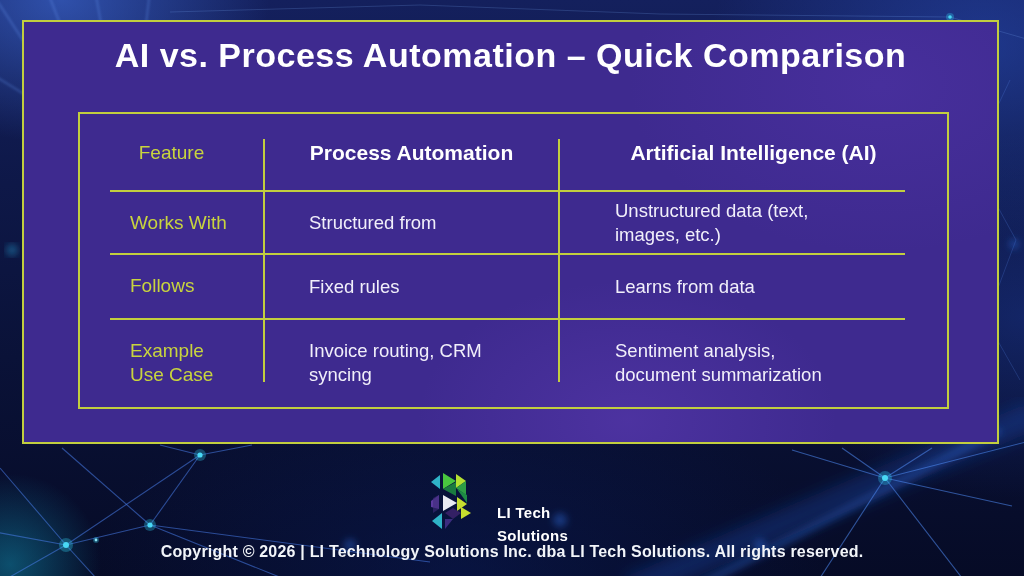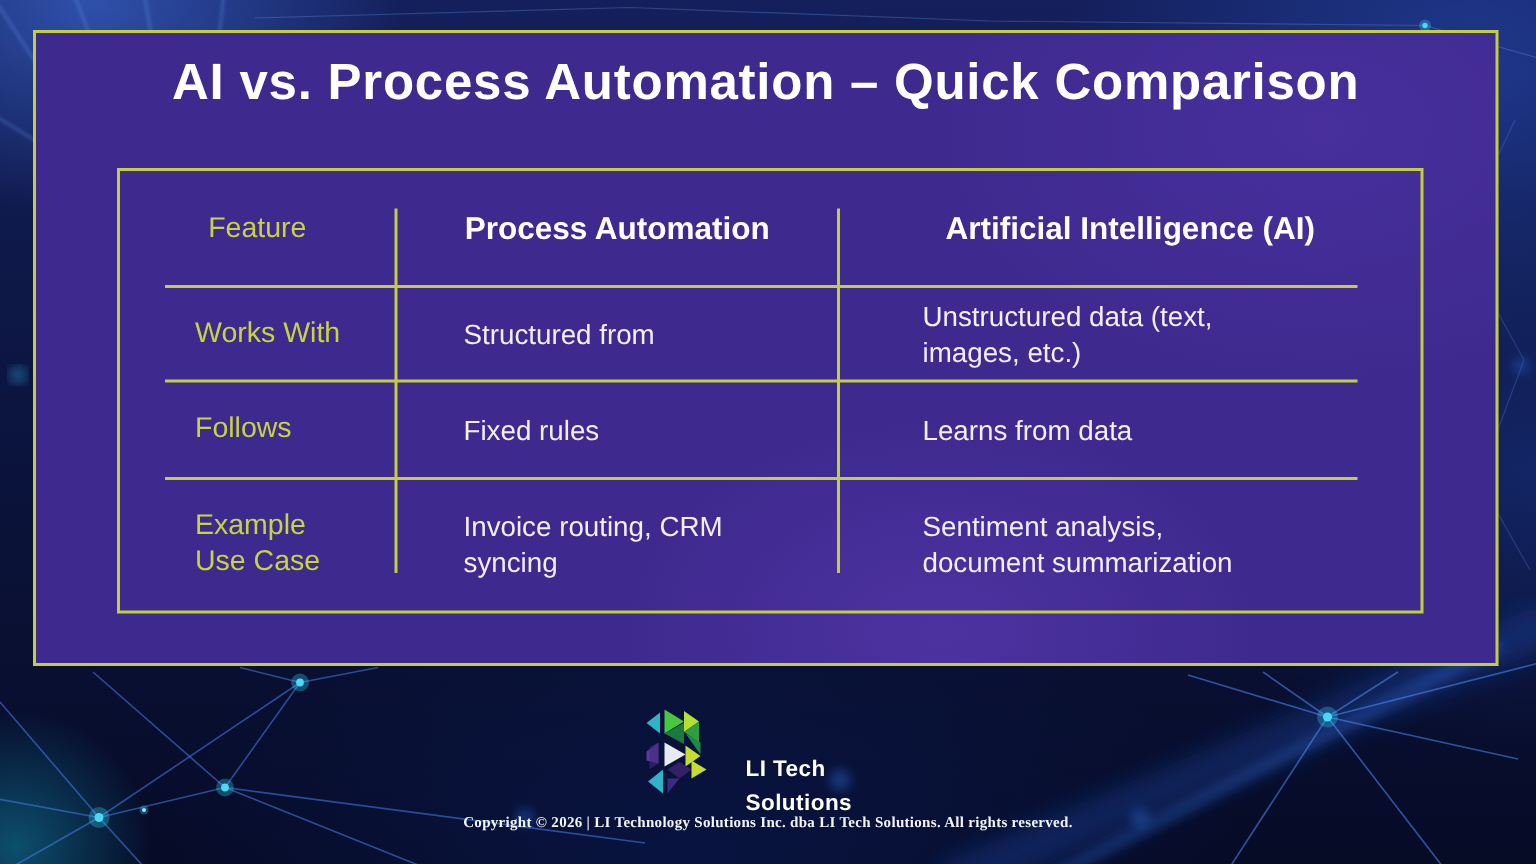--- a/index.html
+++ b/index.html
@@ -51,21 +51,21 @@
   .r1{top:78px;height:62px;}
   .r2{top:140px;height:65px;}
   .r3{top:205px;height:88px;}
   .logo-mark{position:absolute;left:430px;top:473px;z-index:1;}
   .logo-text{
     position:absolute;left:497px;top:489px;z-index:1;
     color:#ffffff;font-weight:bold;font-size:15px;line-height:23px;letter-spacing:.3px;margin-top:12px;
   }
   .copyright{
     position:absolute;left:0;top:543px;width:100%;text-align:center;z-index:1;
-    color:#f2f5f9;font-size:10px;font-weight:bold;letter-spacing:.2px;font-family:Liberation Serif, serif;
+    color:#f2f5f9;font-size:16px;font-weight:bold;letter-spacing:.2px;
   }
 </style>
 </head>
 <body>
 
 <svg id="bg-net" width="1024" height="576" viewBox="0 0 1024 576">
   <defs>
     <filter id="blur1">
         <feGaussianBlur stdDeviation="1.2"></feGaussianBlur>
       </filter>

